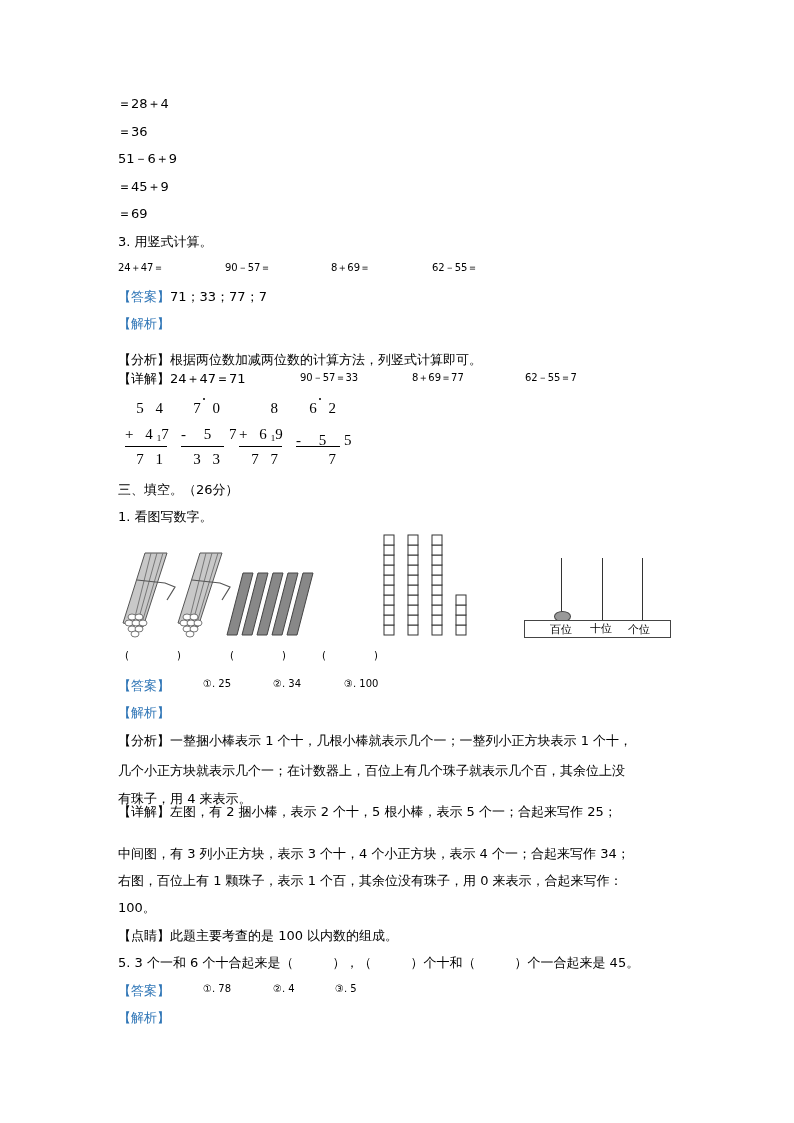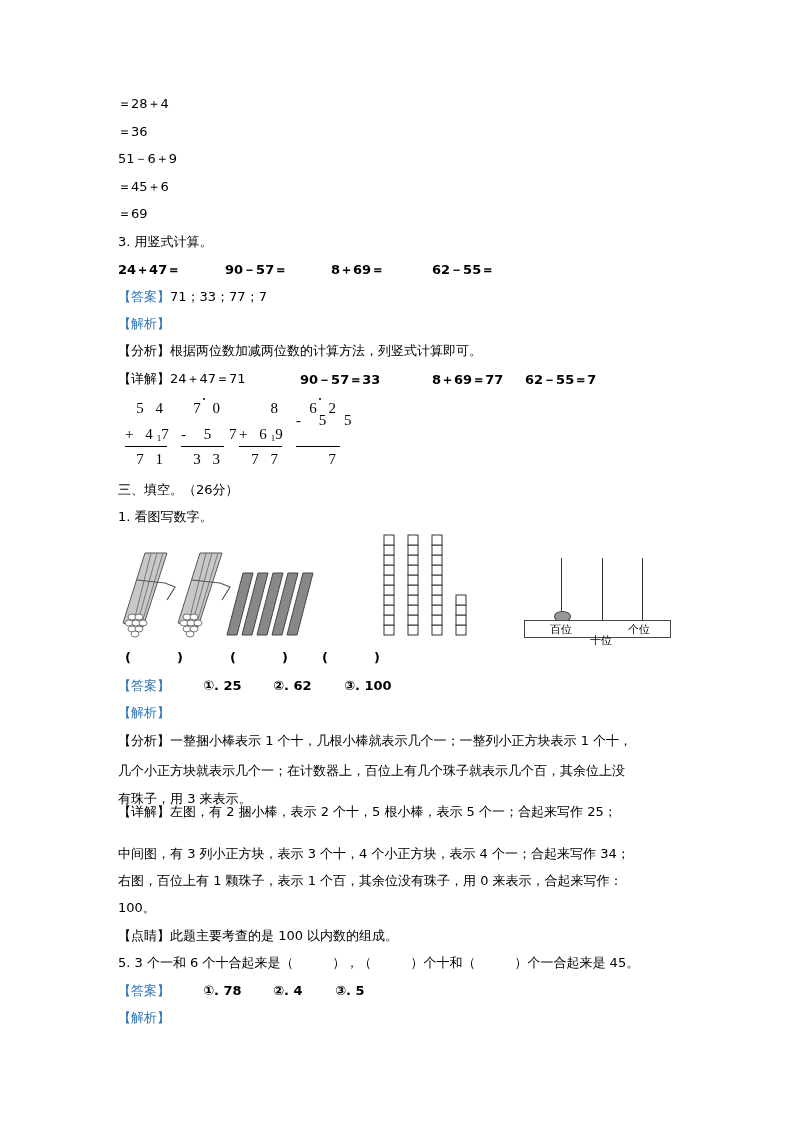--- a/index.html
+++ b/index.html
@@ -1,49 +1,49 @@
 <!DOCTYPE html>
 <html><head>
 <meta charset="utf-8">
 <style>
   html, body { margin: 0; padding: 0; background: #ffffff; }
   body { width: 794px; height: 1123px; position: relative; overflow: hidden;
     font-family: "DejaVu Sans", "Liberation Sans", sans-serif; color: #000; font-size: 13px; }
   .line { position: absolute; left: 118px; white-space: pre; line-height: 16px; font-size: 13px; }
   .blue { color: #2e75b6; }
-  .eq-row { position: absolute; font-size: 13px; white-space: pre; font-weight: bold; }
+  .eq-row { position: absolute; font-size: 10px; white-space: pre; }
   .vcalc { position: absolute; top: 400px; font-family: "Liberation Serif", "DejaVu Serif", serif; font-size: 15px; }
   .vc-row { position: absolute; right: 0; white-space: pre; letter-spacing: 4px; }
   .vc-line { position: absolute; left: 0; right: 0; height: 1px; background: #000; }
   .dot { position: absolute; width: 2px; height: 2px; background: #000; border-radius: 50%; }
   .carry { font-size: 9px; letter-spacing: 0; vertical-align: -2px; }
   .fig { position: absolute; }
   .abacus-label { position: absolute; font-size: 11px; }
 </style>
 </head>
 <body>
 
 <div class="line" style="top:96px">＝28＋4</div>
 <div class="line" style="top:124px">＝36</div>
 <div class="line" style="top:151px">51－6＋9</div>
-<div class="line" style="top:179px">＝45＋6</div>
+<div class="line" style="top:179px">＝45＋9</div>
 <div class="line" style="top:206px">＝69</div>
 
 <div class="line" style="top:234px">3. 用竖式计算。</div>
 <div class="eq-row" style="top:261px;left:118px">24＋47＝</div>
 <div class="eq-row" style="top:261px;left:225px">90－57＝</div>
 <div class="eq-row" style="top:261px;left:331px">8＋69＝</div>
 <div class="eq-row" style="top:261px;left:432px">62－55＝</div>
 
 <div class="line" style="top:289px"><span class="blue">【答案】</span><span>71；33；77；7</span></div>
 <div class="line blue" style="top:316px">【解析】</div>
-<div class="line" style="top:343px"><span>【分析】</span><span>根据两位数加减两位数的计算方法，列竖式计算即可。</span></div>
+<div class="line" style="top:352px"><span>【分析】</span><span>根据两位数加减两位数的计算方法，列竖式计算即可。</span></div>
 <div class="line" style="top:371px"><span>【详解】</span><span>24＋47＝71</span></div>
 <div class="eq-row" style="top:371px;left:300px">90－57＝33</div>
-<div class="eq-row" style="top:371px;left:432px">8＋69＝77</div>
+<div class="eq-row" style="top:371px;left:412px">8＋69＝77</div>
 <div class="eq-row" style="top:371px;left:525px">62－55＝7</div>
 
 <div class="vcalc" style="left:125px;width:42px">
   <div class="vc-row" style="top:0">5 4</div>
   <div class="vc-row" style="top:26px;left:0"><span>+</span> <span>4</span><span class="carry">1</span><span>7</span></div>
   <div class="vc-line" style="top:46px"></div>
   <div class="vc-row" style="top:51px">7 1</div>
 </div>
 <div class="vcalc" style="left:181px;width:43px">
   <div class="dot" style="top:-2px;left:22px"></div>
@@ -54,21 +54,21 @@
 </div>
 <div class="vcalc" style="left:239px;width:43px">
   <div class="vc-row" style="top:0">8</div>
   <div class="vc-row" style="top:26px;left:0"><span>+</span> <span>6</span><span class="carry">1</span><span>9</span></div>
   <div class="vc-line" style="top:46px"></div>
   <div class="vc-row" style="top:51px">7 7</div>
 </div>
 <div class="vcalc" style="left:296px;width:44px">
   <div class="dot" style="top:-2px;left:23px"></div>
   <div class="vc-row" style="top:0">6 2</div>
-  <div class="vc-row" style="top:12px;left:0;word-spacing:6px"><span>-</span> <span>5 5</span></div>
+  <div class="vc-row" style="top:32px;left:0;word-spacing:6px"><span>-</span> <span>5 5</span></div>
   <div class="vc-line" style="top:46px"></div>
   <div class="vc-row" style="top:51px">7</div>
 </div>
 
 <div class="line" style="top:482px">三、填空。（26分）</div>
 <div class="line" style="top:509px">1. 看图写数字。</div>
 
 <svg class="fig" style="left:115px;top:545px" width="225" height="95">
   <g id="bundle" transform="translate(8,0)">
     <path d="M22 8 L44 8 L20 82 L0 78 Z" fill="#c8c8c8" stroke="#555" stroke-width="1"></path>
@@ -146,39 +146,39 @@
     <rect x="76" y="62" width="10" height="10" fill="#fff" stroke="#333" stroke-width="1"></rect>
   </svg>
 
 <div class="fig" style="left:522px;top:550px;width:150px;height:90px">
   <div style="position:absolute;left:39px;top:8px;width:1px;height:57px;background:#333"></div>
   <div style="position:absolute;left:80px;top:8px;width:1px;height:62px;background:#333"></div>
   <div style="position:absolute;left:120px;top:8px;width:1px;height:62px;background:#333"></div>
   <div style="position:absolute;left:32px;top:61px;width:15px;height:9px;border-radius:50%;background:#999;border:1px solid #444"></div>
   <div style="position:absolute;left:2px;top:70px;width:145px;height:16px;border:1px solid #444;background:#fff"></div>
   <span class="abacus-label" style="left:28px;top:72px">百位</span>
-  <span class="abacus-label" style="left:68px;top:83px">十位</span>
+  <span class="abacus-label" style="left:68px;top:71px">十位</span>
   <span class="abacus-label" style="left:106px;top:72px">个位</span>
 </div>
 
 <span class="eq-row" style="top:650px;left:125px">(</span>
 <span class="eq-row" style="top:650px;left:177px">)</span>
 <span class="eq-row" style="top:650px;left:230px">(</span>
 <span class="eq-row" style="top:650px;left:282px">)</span>
 <span class="eq-row" style="top:650px;left:322px">(</span>
 <span class="eq-row" style="top:650px;left:374px">)</span>
 
 <div class="line blue" style="top:678px">【答案】</div>
 <span class="eq-row" style="top:678px;left:203px">①. 25</span>
-<span class="eq-row" style="top:678px;left:273px">②. 62</span>
+<span class="eq-row" style="top:678px;left:273px">②. 34</span>
 <span class="eq-row" style="top:678px;left:344px">③. 100</span>
 <div class="line blue" style="top:705px">【解析】</div>
 <div class="line" style="top:733px"><span>【分析】</span><span>一整捆小棒表示 1 个十，几根小棒就表示几个一；一整列小正方块表示 1 个十，</span></div>
 <div class="line" style="top:763px">几个小正方块就表示几个一；在计数器上，百位上有几个珠子就表示几个百，其余位上没</div>
-<div class="line" style="top:791px">有珠子，用 3 来表示。</div>
+<div class="line" style="top:791px">有珠子，用 4 来表示。</div>
 <div class="line" style="top:804px"><span>【详解】</span><span>左图，有 2 捆小棒，表示 2 个十，5 根小棒，表示 5 个一；合起来写作 25；</span></div>
 <div class="line" style="top:846px">中间图，有 3 列小正方块，表示 3 个十，4 个小正方块，表示 4 个一；合起来写作 34；</div>
 <div class="line" style="top:873px">右图，百位上有 1 颗珠子，表示 1 个百，其余位没有珠子，用 0 来表示，合起来写作：</div>
 <div class="line" style="top:900px">100。</div>
 <div class="line" style="top:928px"><span>【点睛】</span><span>此题主要考查的是 100 以内数的组成。</span></div>
 
 <div class="line" style="top:955px">5. 3 个一和 6 个十合起来是（　　　），（　　　）个十和（　　　）个一合起来是 45。</div>
 <div class="line blue" style="top:983px">【答案】</div>
 <span class="eq-row" style="top:983px;left:203px">①. 78</span>
 <span class="eq-row" style="top:983px;left:273px">②. 4</span>

